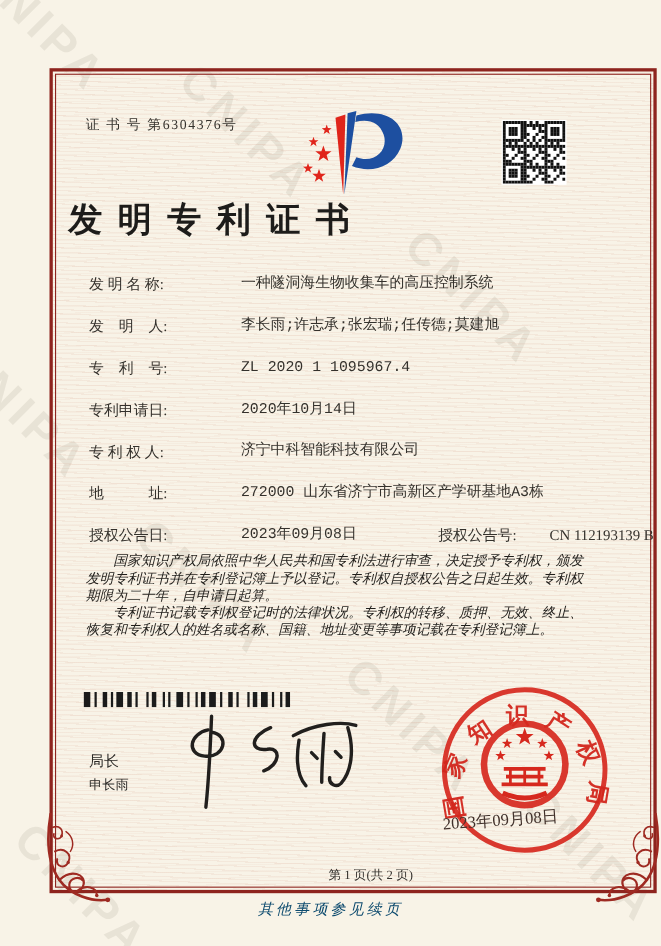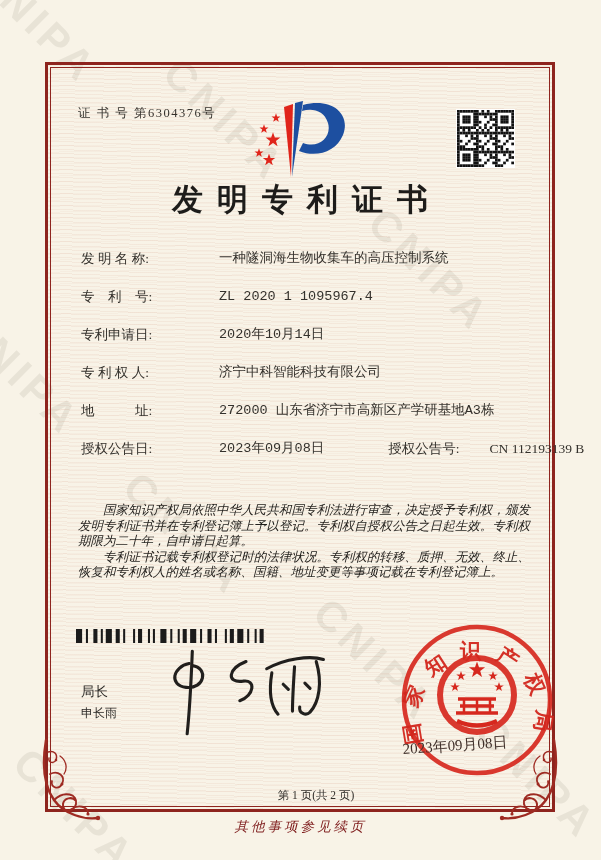--- a/index.html
+++ b/index.html
@@ -12,56 +12,56 @@
   .wm{
     position:absolute;font-family:"Liberation Sans",sans-serif;font-weight:bold;
     font-size:42px;letter-spacing:5px;color:rgba(110,98,80,0.11);
     transform:rotate(45deg);white-space:nowrap;pointer-events:none;z-index:1;
   }
   .wm1{left:-40px;top:-2px}.wm2{left:148px;top:96px}.wm3{left:353px;top:246px}
   .wm4{left:-57px;top:350px}.wm5{left:108px;top:510px}.wm6{left:298px;top:636px}
   .wm7{left:-2px;top:786px}.wm8{left:460px;top:754px}
   
   .frame{
-    position:absolute;left:45px;top:62px;width:510px;height:750px;
+    position:absolute;left:45px;top:62px;width:552px;height:750px;
     box-sizing:border-box;border:3px solid #8e241e;z-index:2;
     background:
       repeating-linear-gradient(2deg, rgba(198,118,92,0) 0 3px, rgba(198,118,92,0.09) 3px 4px),
       repeating-linear-gradient(-1deg, rgba(198,118,92,0) 0 5px, rgba(198,118,92,0.05) 5px 6px);
   }
   .frame::before{
     content:"";position:absolute;inset:2px;border:1px solid #8e241e;pointer-events:none;
   }
   .cert-no{position:absolute;left:30px;top:40px;font-size:12.5px;color:#35322d;letter-spacing:1.5px;}
   .logo{position:absolute;left:50%;transform:translateX(-50%);top:34px;width:122px;height:82px;}
   .qr{position:absolute;left:408px;top:44px;width:57px;height:57px;background:#fff;padding:1px;}
   .title{
-    position:absolute;top:114px;left:0;width:100%;text-align:center;
+    position:absolute;top:114px;left:0;width:100%;text-align:left;
     font-size:31px;font-weight:bold;letter-spacing:14px;text-indent:14px;color:#1d1c1a;
   }
   .fields{position:absolute;left:33px;top:184px;width:452px;}
   .field-row{display:flex;margin-bottom:18px;font-size:13.5px;color:#34312c;line-height:20px;gap:24px;}
   .field-label{width:114px;flex-shrink:0;white-space:pre;}
   .field-value{white-space:nowrap;font-family:Liberation Mono, monospace;}
-  .field-label2{margin-left:40px;flex-shrink:0;white-space:pre;}
+  .field-label2{margin-left:50px;flex-shrink:0;white-space:pre;}
   .field-value2{margin-left:6px;white-space:nowrap;}
   .body-text{
     position:absolute;left:30px;top:438px;width:452px;font-size:12.5px;
     font-style:italic;line-height:15.5px;color:#201e1b;text-align:justify;
   }
   .body-text p{margin:0;text-indent:2em;}
   .barcode{position:absolute;left:28px;top:564px;width:196px;height:14px;}
   .signer-title{position:absolute;left:33px;top:618px;font-size:13.5px;color:#2b2926;font-family:"Liberation Sans",sans-serif;}
   .signer-name{position:absolute;left:33px;top:640px;font-size:12px;color:#2b2926;font-family:"Liberation Sans",sans-serif;text-align:right;}
   .sig{position:absolute;left:105px;top:580px;width:185px;height:95px;}
   .seal{position:absolute;left:350px;top:556px;width:158px;height:158px;z-index:3;}
   .page-num{position:absolute;left:0;top:723px;width:100%;text-align:center;font-size:11.5px;color:#33302c;padding-left:16px;}
   .foot-note{
     position:absolute;left:0;top:818px;width:100%;text-align:center;
-    font-size:13.5px;font-style:italic;letter-spacing:3px;color:#7f1d1d;z-index:2;
+    font-size:13.5px;font-style:italic;letter-spacing:3px;color:#0c4a6e;z-index:2;
   }
   .flourish{position:absolute;width:62px;height:86px;z-index:4;}
   .flourish.fl-left{left:-8px;bottom:-13px;}
   .flourish.fl-right{right:-8px;bottom:-13px;transform:scaleX(-1);}
 </style>
 </head>
 <body>
 
 <svg width="0" height="0" style="position:absolute">
   <defs>
@@ -348,20 +348,24 @@
       </svg>
 
     <div class="title">发明专利证书</div>
 
     <div class="fields">
       <div class="field-row">
         <span class="field-label">发 明 名 称:</span>
         <span class="field-value">一种隧洞海生物收集车的高压控制系统</span>
       </div>
       <div class="field-row">
+        <span class="field-label">发　明　人:</span>
+        <span class="field-value">李长雨;许志承;张宏瑞;任传德;莫建旭</span>
+      </div>
+      <div class="field-row">
         <span class="field-label">专　利　号:</span>
         <span class="field-value">ZL 2020 1 1095967.4</span>
       </div>
       <div class="field-row">
         <span class="field-label">专利申请日:</span>
         <span class="field-value">2020年10月14日</span>
       </div>
       <div class="field-row">
         <span class="field-label">专 利 权 人:</span>
         <span class="field-value">济宁中科智能科技有限公司</span>

